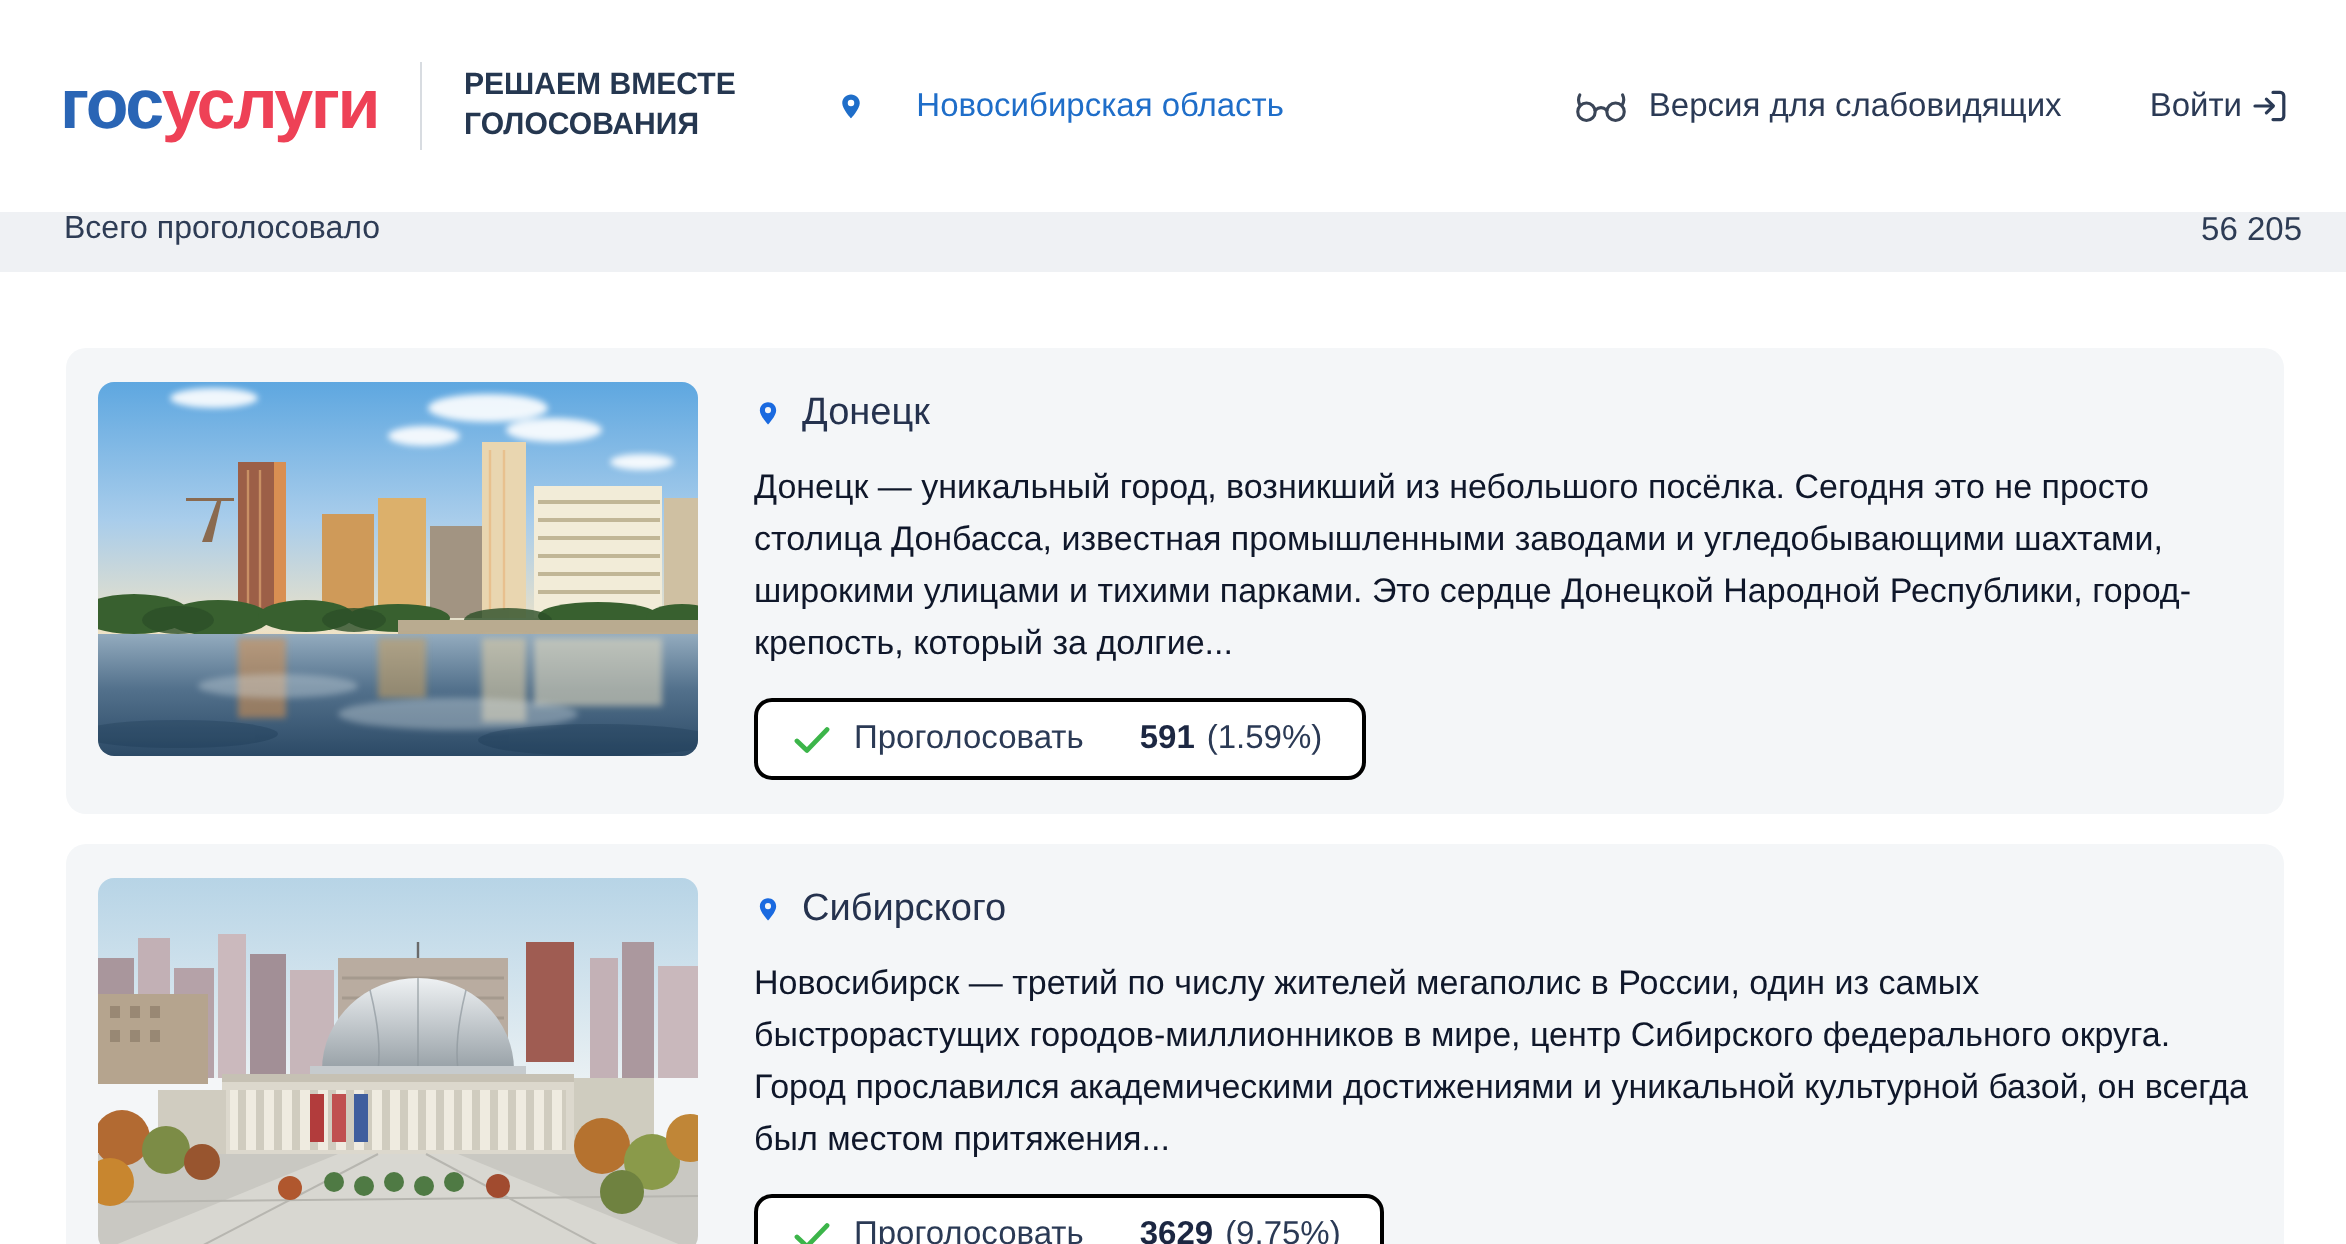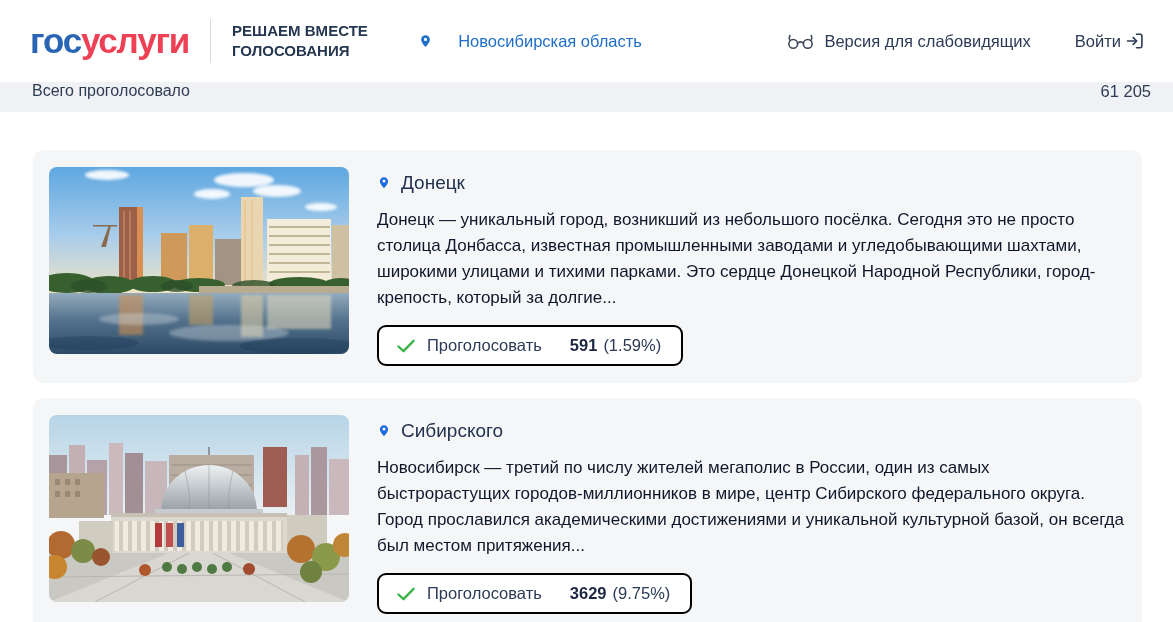--- a/index.html
+++ b/index.html
@@ -5,21 +5,21 @@
   * { box-sizing: border-box; }
   html,body { margin:0; padding:0; }
   body {
     width:1173px; height:622px; overflow:hidden;
     background:#ffffff;
     font-family:"Liberation Sans","DejaVu Sans",sans-serif;
     color:#2b3a55;
   }
 
   
-  .header { display:flex; align-items:center; height:82px; padding:0 28px 0 30px; background:#fff; }
+  .header { display:flex; align-items:center; height:106px; padding:0 28px 0 30px; background:#fff; }
   .logo { font-size:35px; font-weight:bold; letter-spacing:-1.2px; white-space:nowrap; cursor:pointer; }
   .logo .gos { color:#2a65b5; }
   .logo .uslugi { color:#ee4156; }
   .header-divider { width:1px; height:44px; background:#d8dce1; margin:0 21px; flex-shrink:0; }
   .portal-title { font-size:15.5px; font-weight:bold; line-height:1.28; color:#253750;
                   text-transform:uppercase; transform:scaleX(.97); transform-origin:left center;
                   white-space:nowrap; cursor:pointer; }
   .region { display:flex; align-items:center; gap:25px; margin-left:46px; color:#1f6ec9;
             font-size:16.5px; cursor:pointer; white-space:nowrap; }
   .header-right { margin-left:auto; display:flex; align-items:center; }
@@ -94,21 +94,21 @@
           <line x1="2.5" y1="10" x2="11.3" y2="10"></line>
           <polyline points="8.2,6.6 11.7,10 8.2,13.4"></polyline>
         </svg>
       </span>
     </div>
   </div>
 </div>
 
 <div class="totals">
   <span>Всего проголосовало</span>
-  <span class="totals-value">61 205</span>
+  <span class="totals-value">56 205</span>
 </div>
 
 <div class="main">
 
   <div class="card">
     <div class="photo">
       <svg viewBox="0 0 300 187" preserveAspectRatio="none">
         <defs>
           <linearGradient id="dsky" x1="0" y1="0" x2="0" y2="1">
             <stop offset="0" stop-color="#5ea7e0"></stop>

